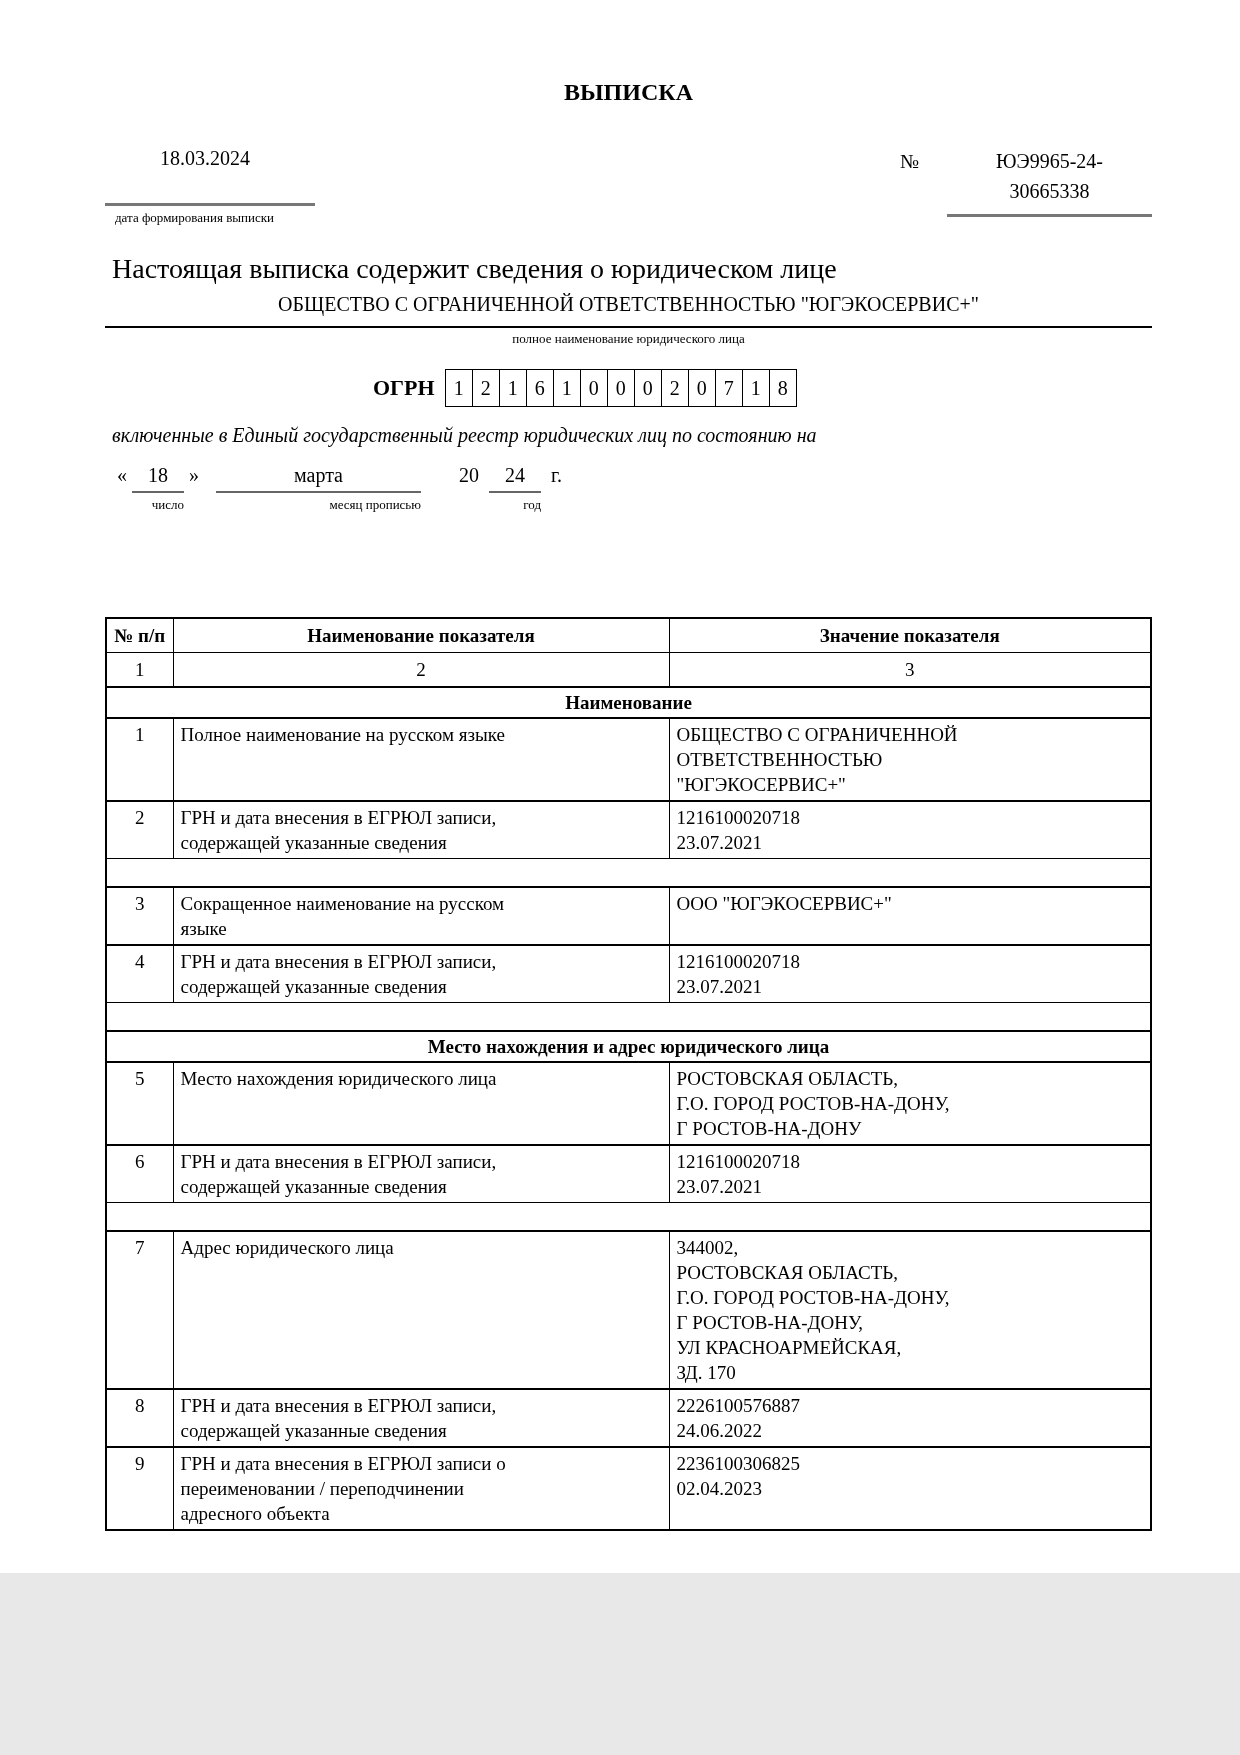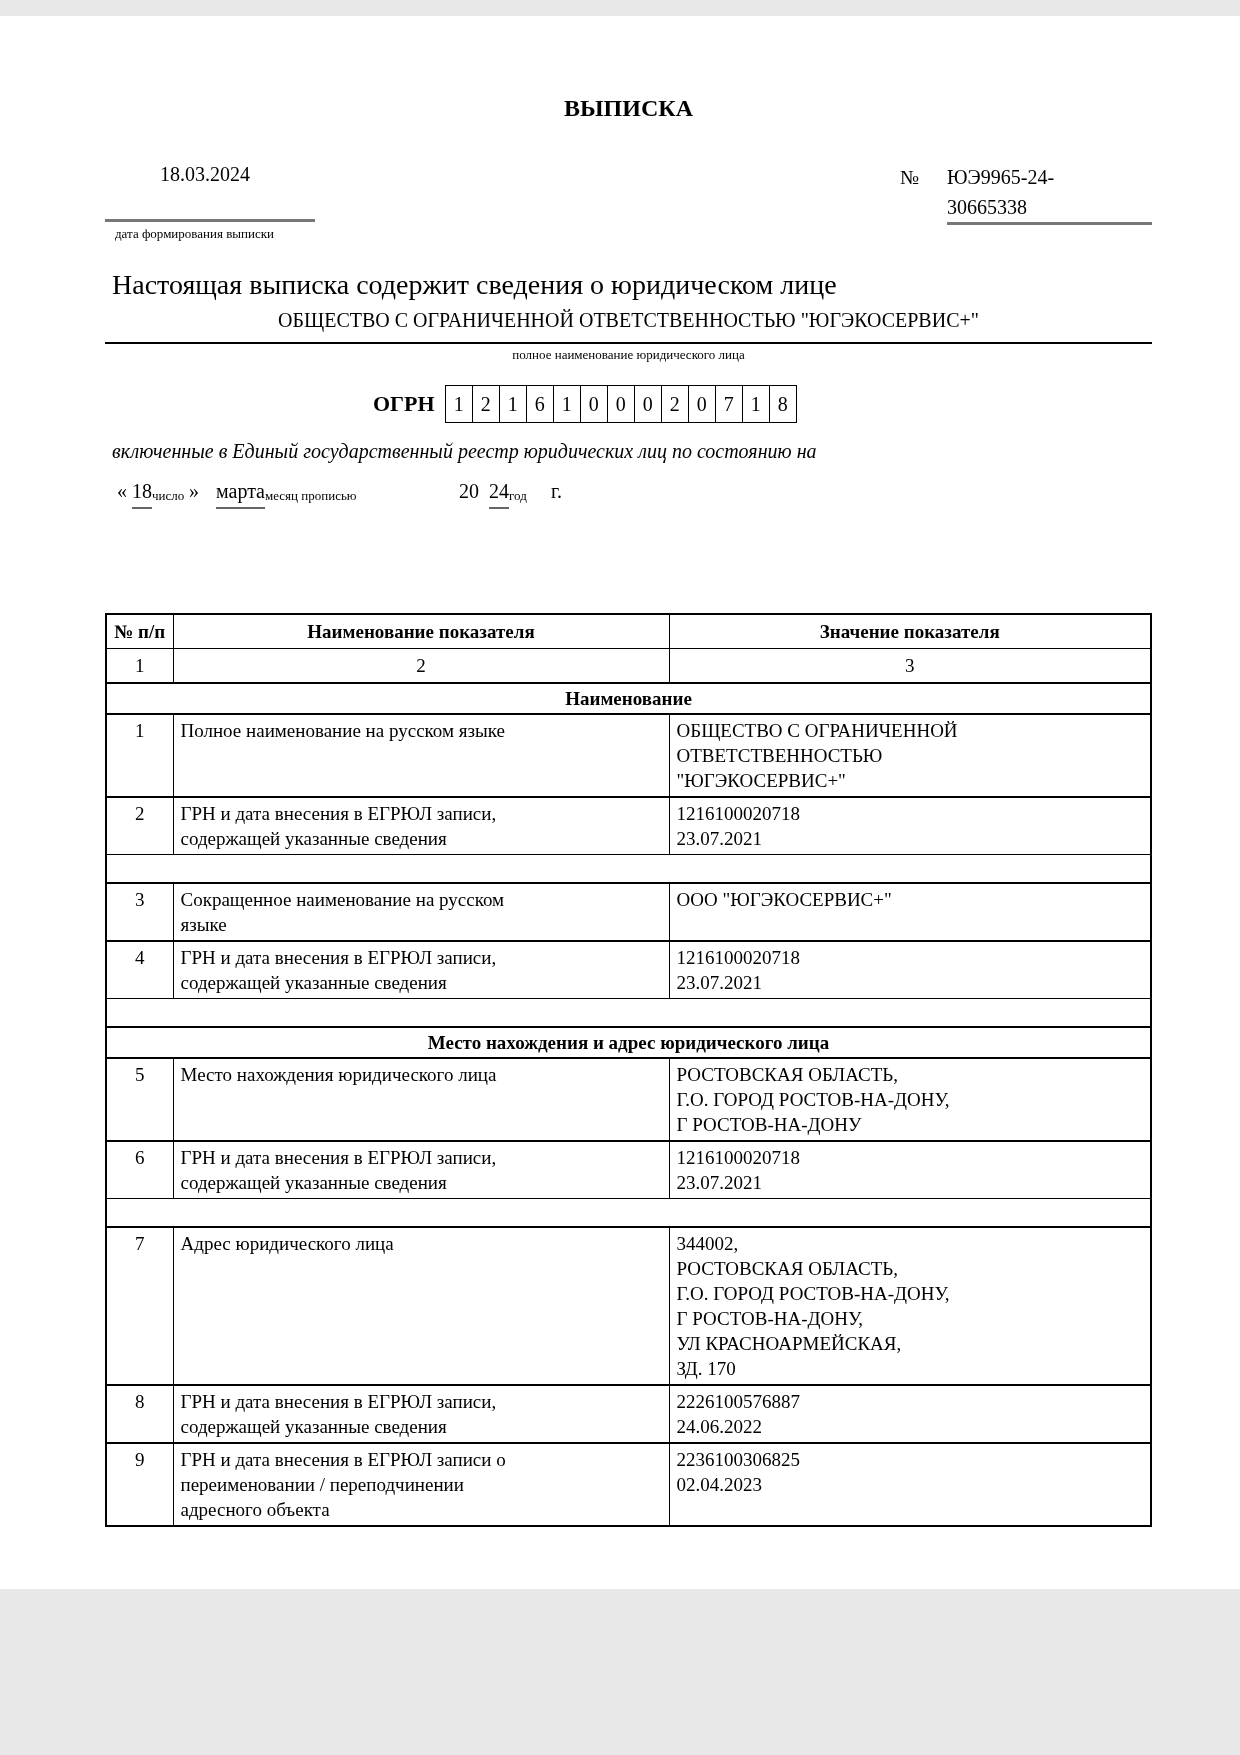--- a/index.html
+++ b/index.html
@@ -1,49 +1,49 @@
 <!DOCTYPE html>
 <html lang="ru"><head>
 <meta charset="utf-8">
 <style>
   html,body{margin:0;padding:0;background:#e8e8e8;}
   .page{
     width:1240px;height:1573px;background:#ffffff;position:relative;
     box-sizing:border-box;padding:78px 88px 0 105px;
-    font-family:"Liberation Serif","DejaVu Serif",serif;color:#000;margin-top:16px;
+    font-family:"Liberation Serif","DejaVu Serif",serif;color:#000;
   }
   
   .doc-title{text-align:center;font-size:24px;font-weight:bold;line-height:28px;}
   .doc-subtitle{text-align:center;font-size:21px;font-weight:bold;line-height:26px;margin-top:10px;}
   .meta-row{display:flex;justify-content:space-between;margin-top:40px;}
   .meta-left{width:210px;}
   .meta-left .date{font-size:20px;line-height:25px;padding-left:55px;}
   .meta-left .uline{border-top:3px solid #777;margin-top:32px;}
   .meta-left .small-label{font-size:13px;line-height:16px;margin-top:4px;padding-left:10px;}
   .meta-right{display:flex;align-items:flex-start;}
   .num-sign{font-size:20px;line-height:30px;margin-right:28px;}
-  .num-box{width:205px;font-size:20px;line-height:30px;border-bottom:3px solid #777;}
+  .num-box{width:205px;text-align:center;font-size:20px;line-height:30px;border-bottom:3px solid #777;padding-bottom:8px;}
   
   .intro{font-size:28px;line-height:25px;margin-top:30px;padding-left:7px;}
   .company{text-align:center;font-size:20px;line-height:25px;margin-top:11px;border-bottom:2px solid #000;padding-bottom:9px;}
   .company-label{text-align:center;font-size:13px;line-height:16px;margin-top:3px;}
   
   .ogrn-row{display:flex;align-items:center;margin-top:22px;margin-left:268px;}
   .ogrn-label{font-size:22px;font-weight:bold;margin-right:10px;}
   .ogrn-cells{display:flex;}
   .ogrn-cells .cell{
     width:26px;height:36px;border:1px solid #000;margin-left:-1px;
     font-size:20px;line-height:36px;text-align:center;
   }
   .ogrn-cells .cell:first-child{margin-left:0;}
   .included{font-size:20px;line-height:25px;margin-top:16px;padding-left:7px;font-style:italic;}
   
   .fill-row{display:flex;align-items:flex-start;margin-top:14px;padding-left:7px;font-size:20px;line-height:26px;}
   .fill-row .q{margin:0 5px;}
-  .fg{display:inline-flex;flex-direction:row;align-items:center;}
+  .fg{display:inline-flex;flex-direction:column;align-items:flex-end;}
   .fv{align-self:stretch;text-align:center;border-bottom:2px solid #666;padding-bottom:3px;}
   .fl{font-size:13px;line-height:16px;margin-top:4px;}
   .w-day{width:52px;}
   .w-month{width:205px;margin-left:12px;}
   .w-year{width:52px;margin-left:10px;}
   .plain-20{margin-left:38px;}
   .plain-g{margin-left:10px;}
   
   table.registry{
     width:100%;border-collapse:collapse;border:2px solid #000;

